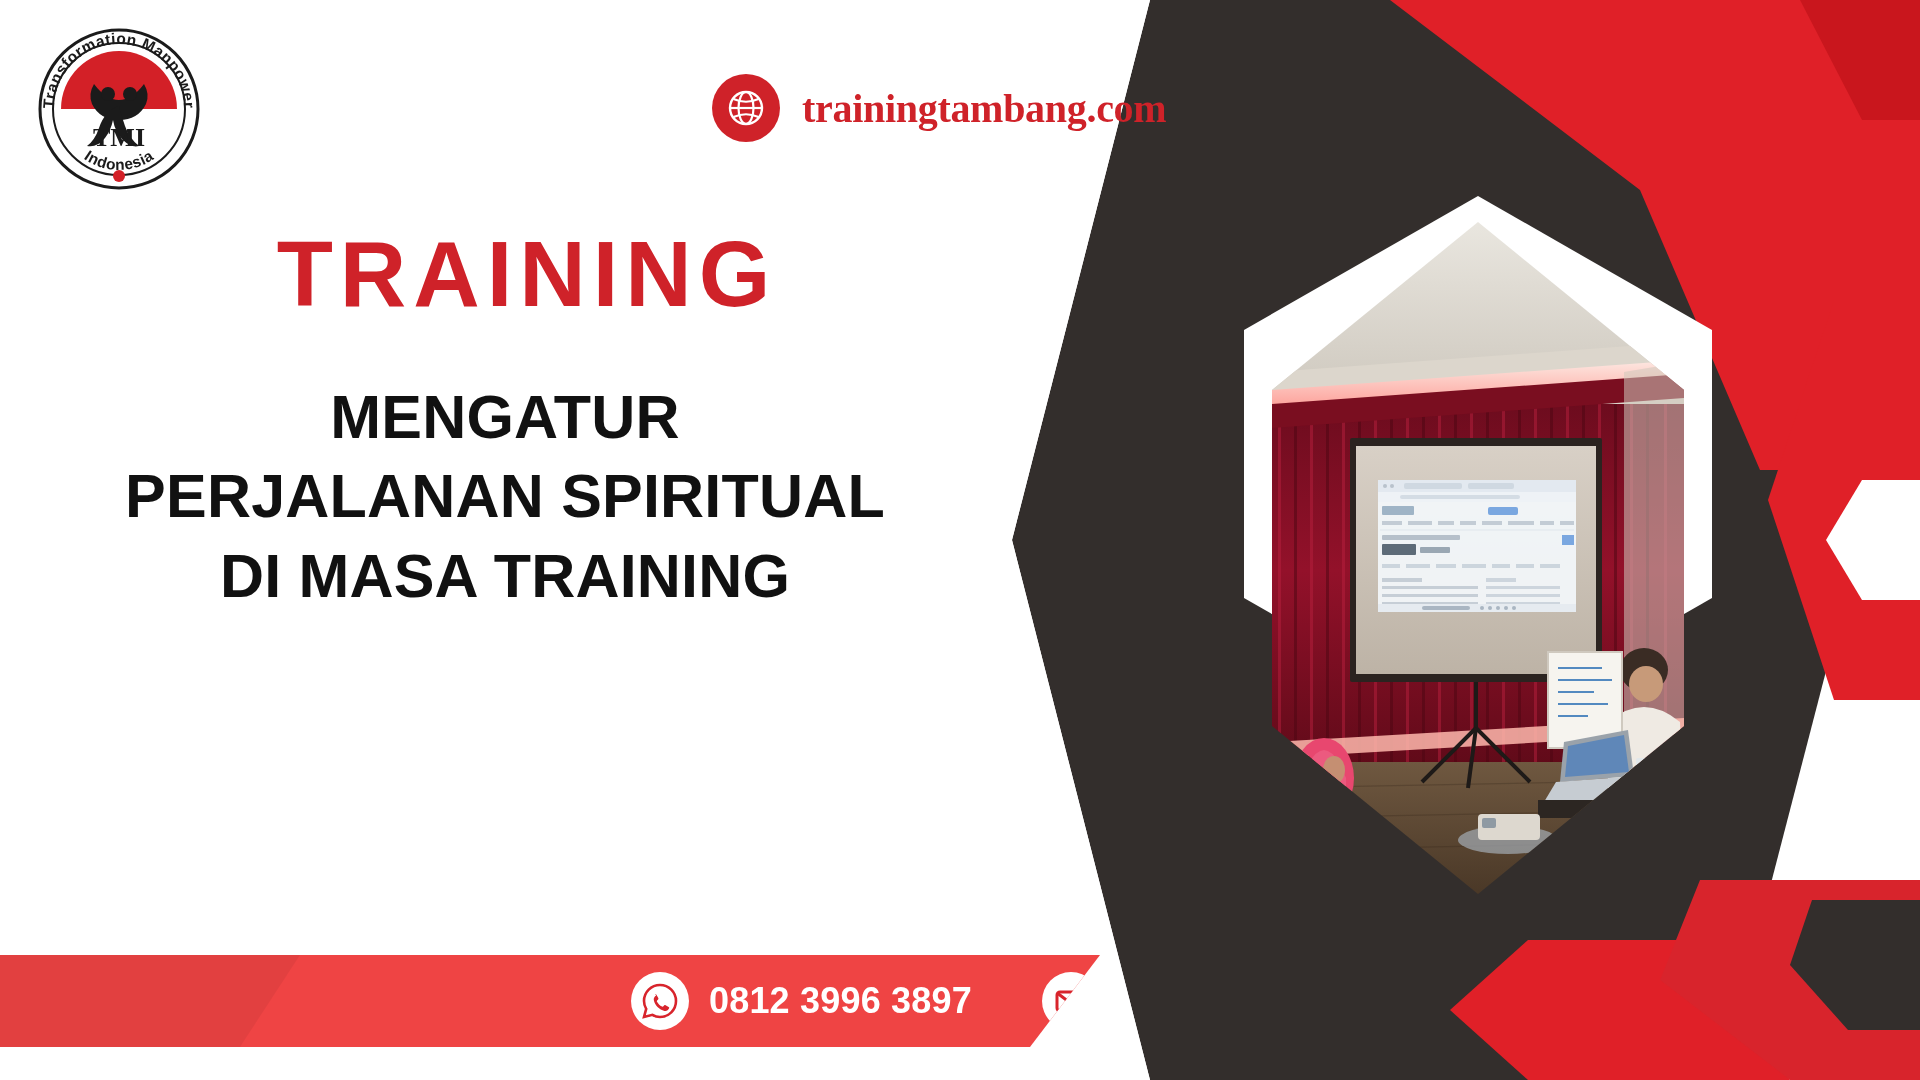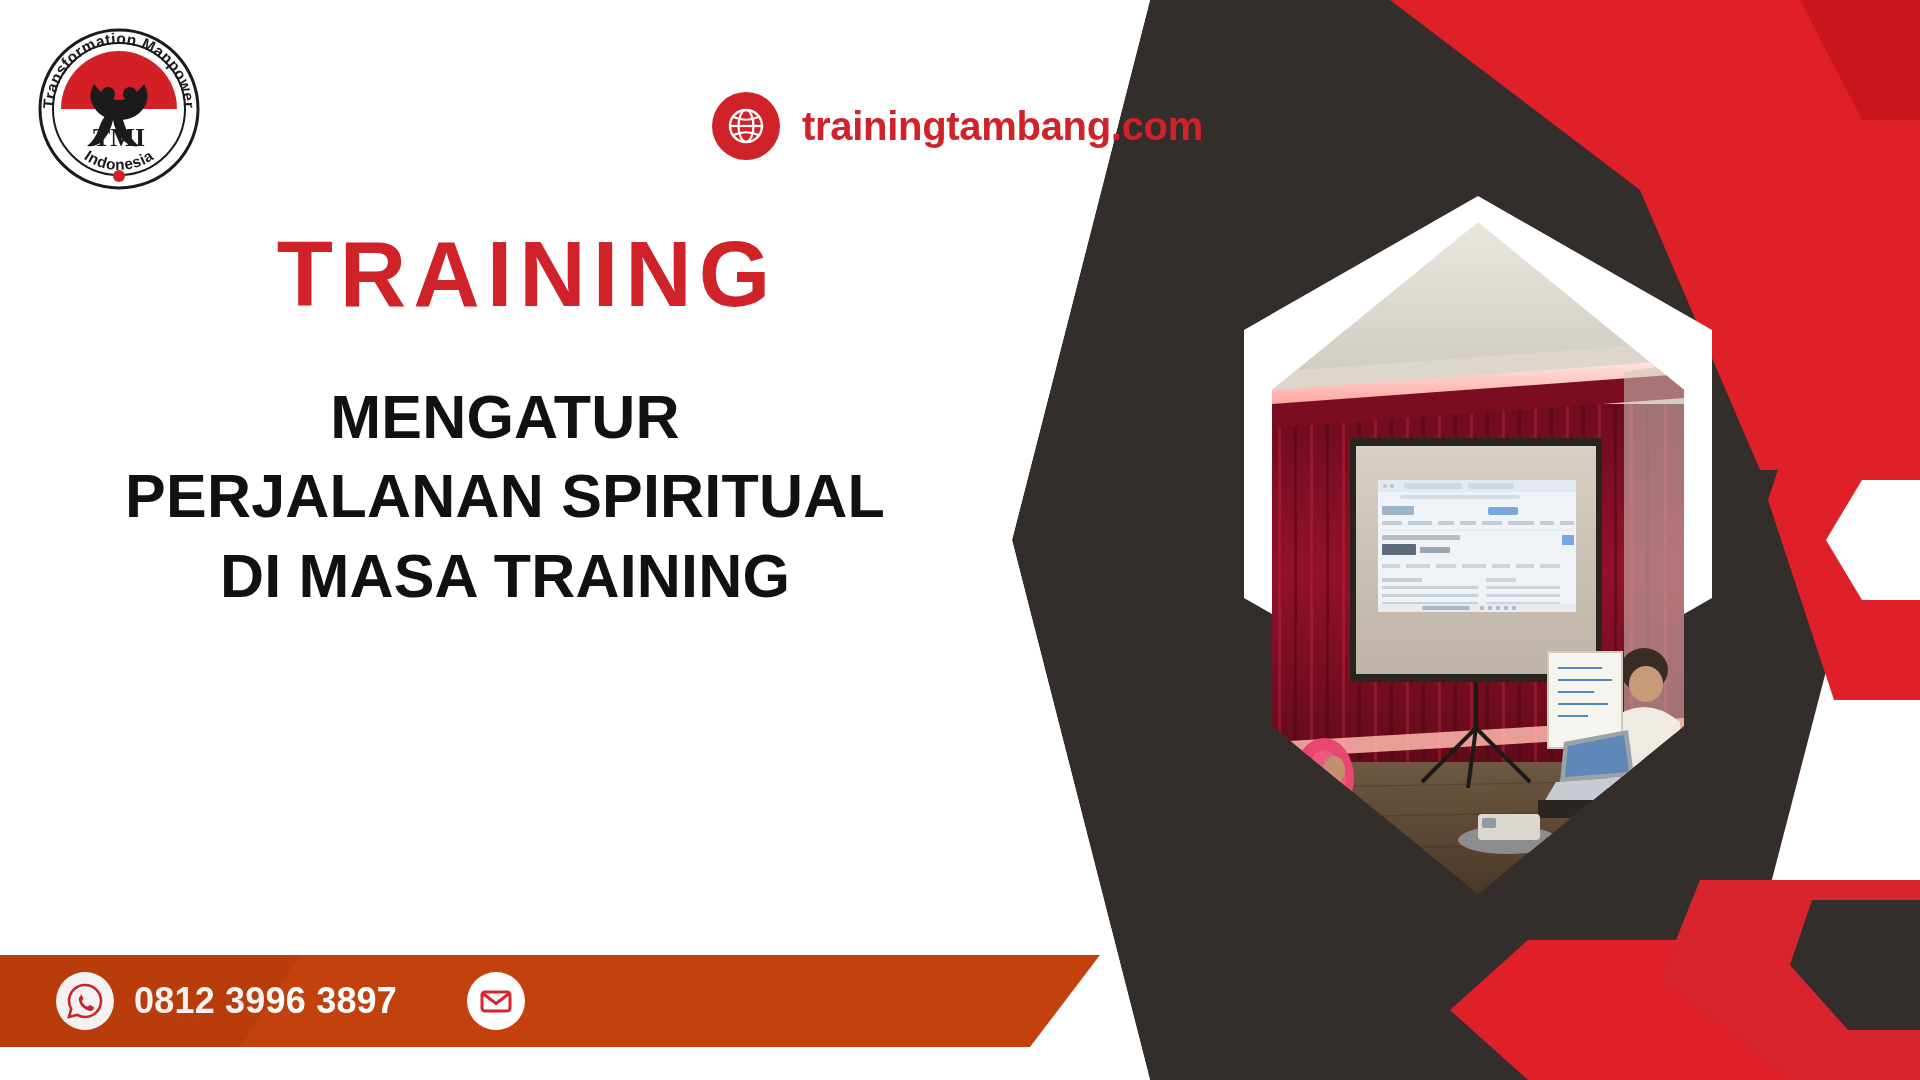--- a/index.html
+++ b/index.html
@@ -23,22 +23,22 @@
 
   
   .logo-wrap {
     position:absolute; left:28px; top:18px;
     width:182px; height:182px;
   }
   .logo-svg { display:block; }
 
   
   .website-row {
-    position:absolute; left:712px; top:92px;
-    display:flex; align-items:center; gap:22px;
+    position:absolute; left:712px; top:74px;
+    display:flex; align-items:center; gap:22px;font-family:Liberation Serif, serif;
   }
   .globe-badge {
     width:68px; height:68px; border-radius:50%;
     background:#cf2229;
     display:flex; align-items:center; justify-content:center;
     flex:0 0 auto;
   }
   .website-text {
     font-size:40px; font-weight:bold; color:#cf2229;
     letter-spacing:-0.3px; white-space:nowrap;
@@ -58,24 +58,25 @@
   .subject {
     font-size:61px; font-weight:bold; color:#111111;
     line-height:1.3; letter-spacing:0.2px;
   }
   .subject .l { display:block; }
 
   
   .contact-bar {
     position:absolute; left:0; top:955px;
     width:1100px; height:92px;
-    background:#c2410c;
+    background:#ef4444;
     clip-path:polygon(0 0, 1100px 0, 1030px 92px, 0 92px);
     display:flex; align-items:center;
-    padding-left:56px;
+    padding-left:24px;
+    justify-content:flex-end;
   }
   .contact-shade {
     position:absolute; left:0; top:955px;
     width:300px; height:92px;
     background:rgba(0,0,0,0.05);
     clip-path:polygon(0 0, 300px 0, 240px 92px, 0 92px);
     pointer-events:none;
   }
   .contact-item { display:flex; align-items:center; gap:20px; }
   .contact-item + .contact-item { margin-left:70px; }

